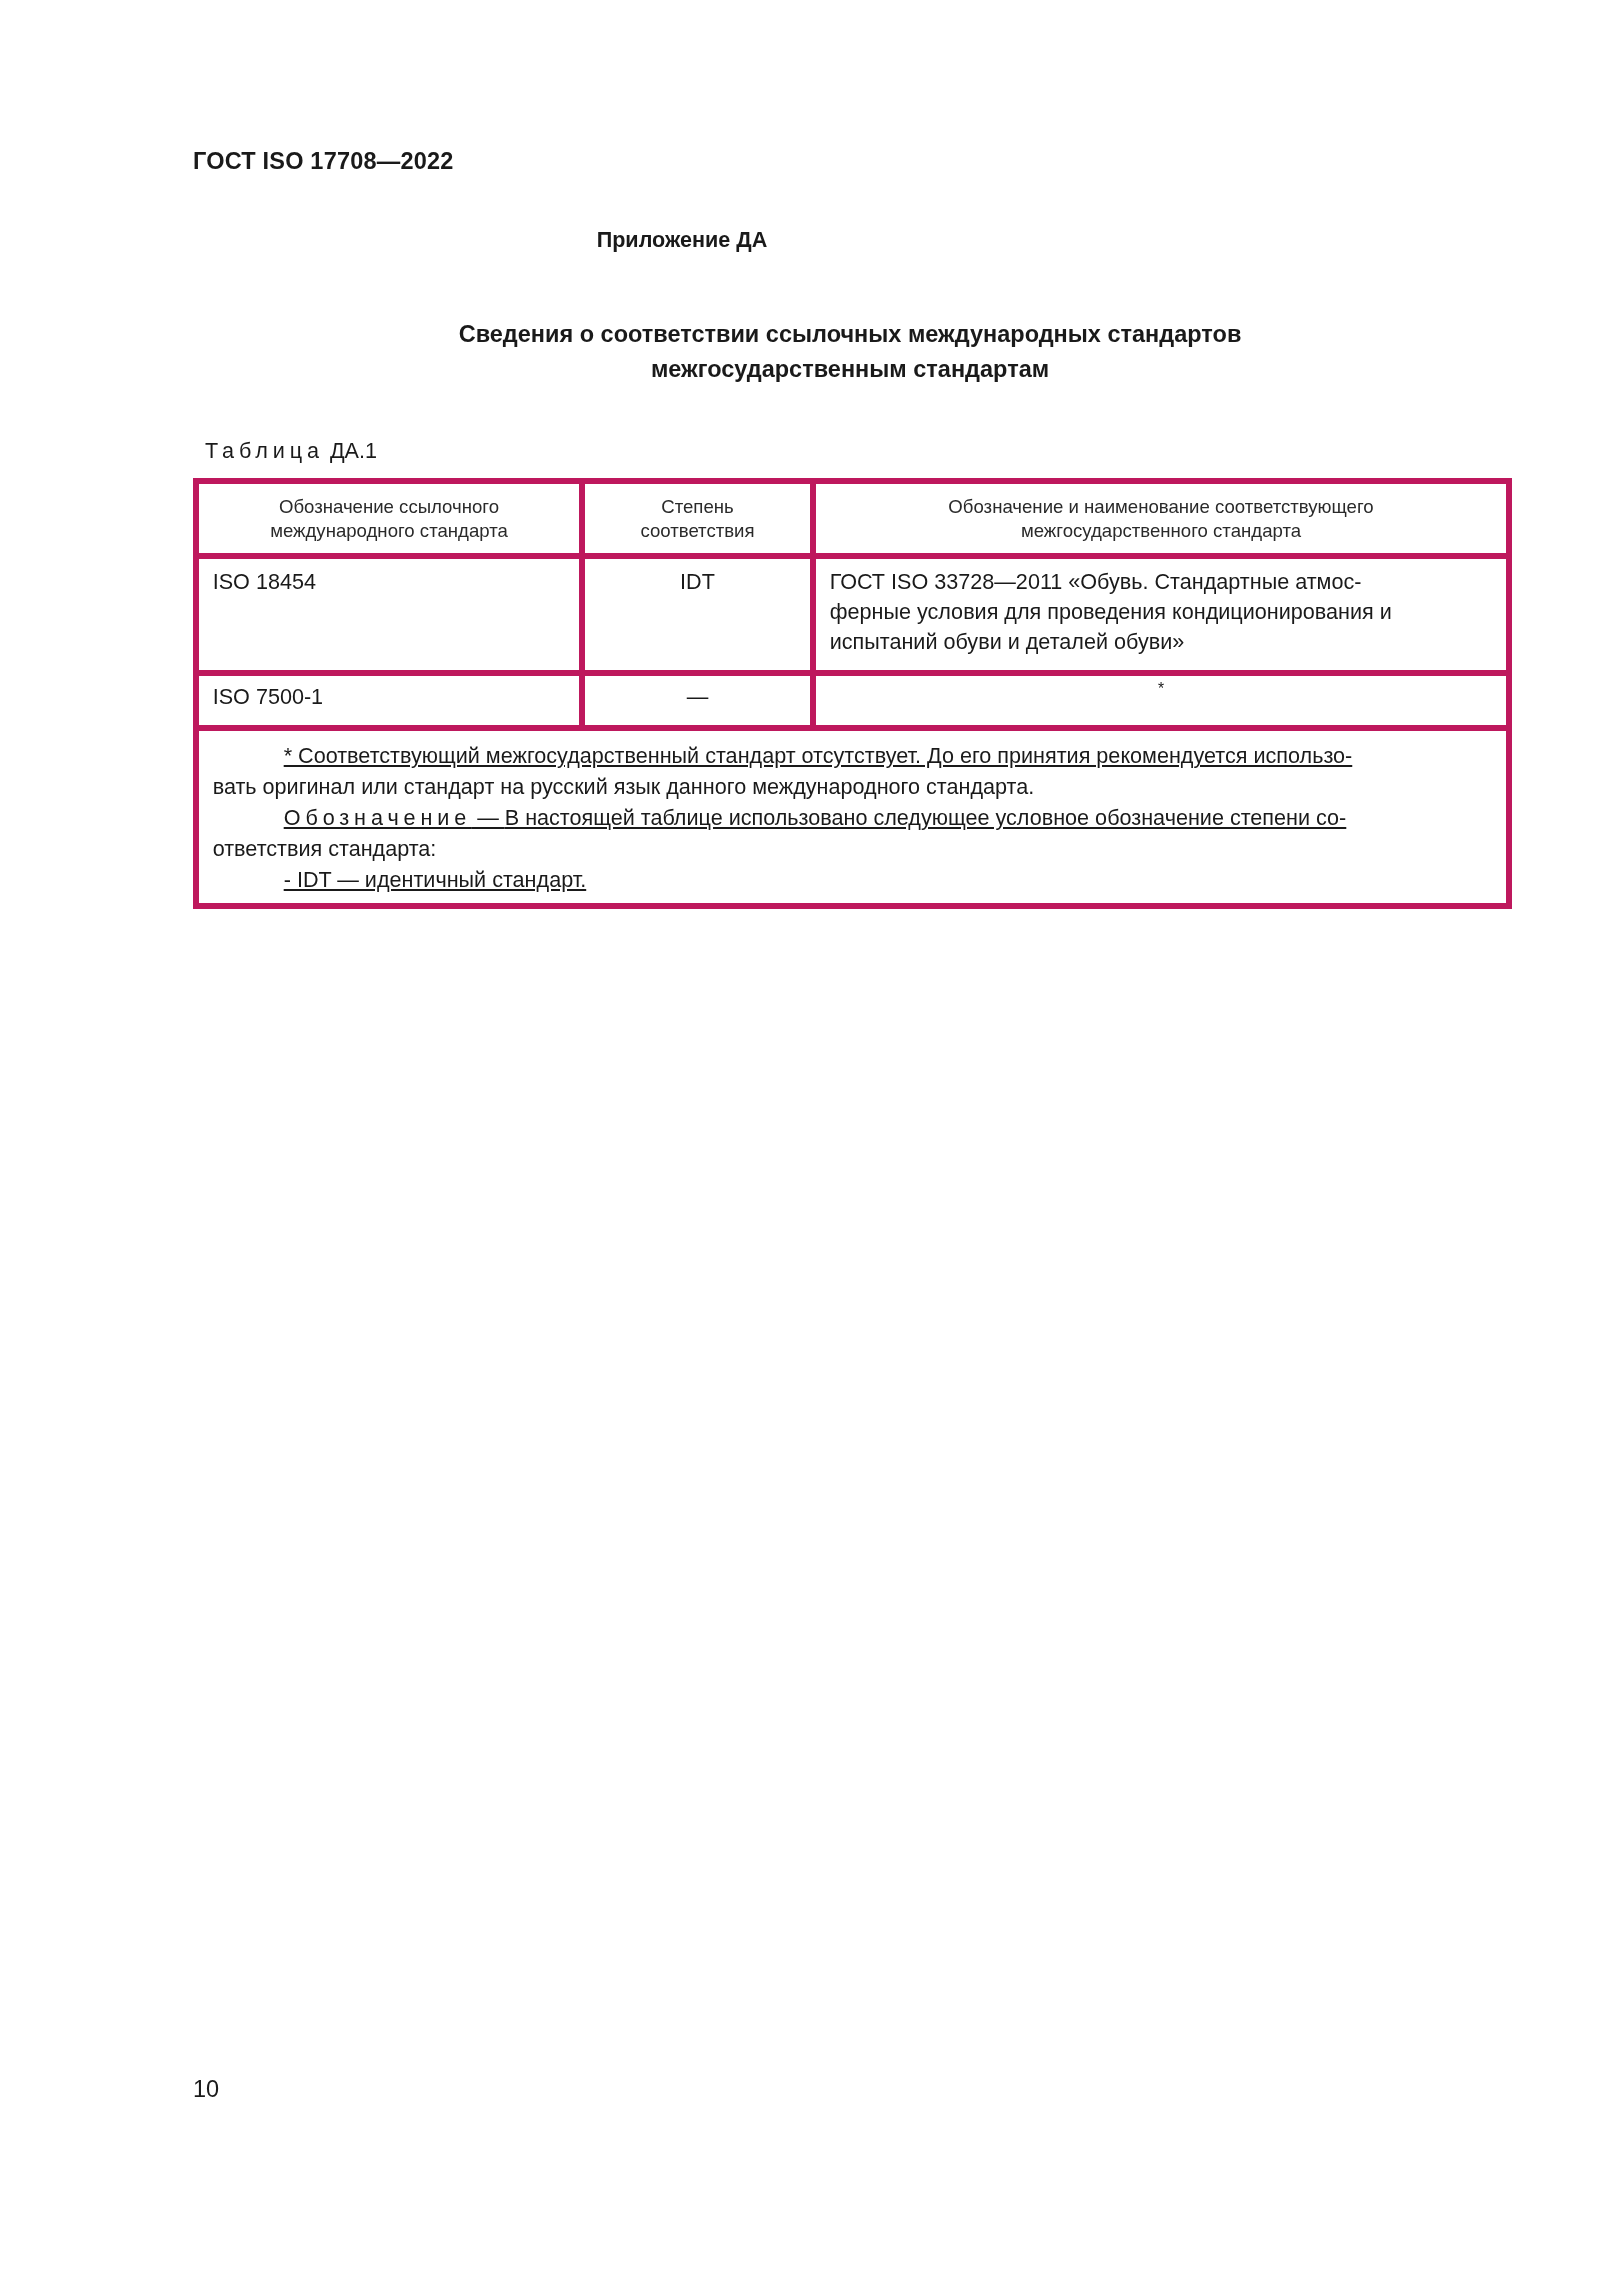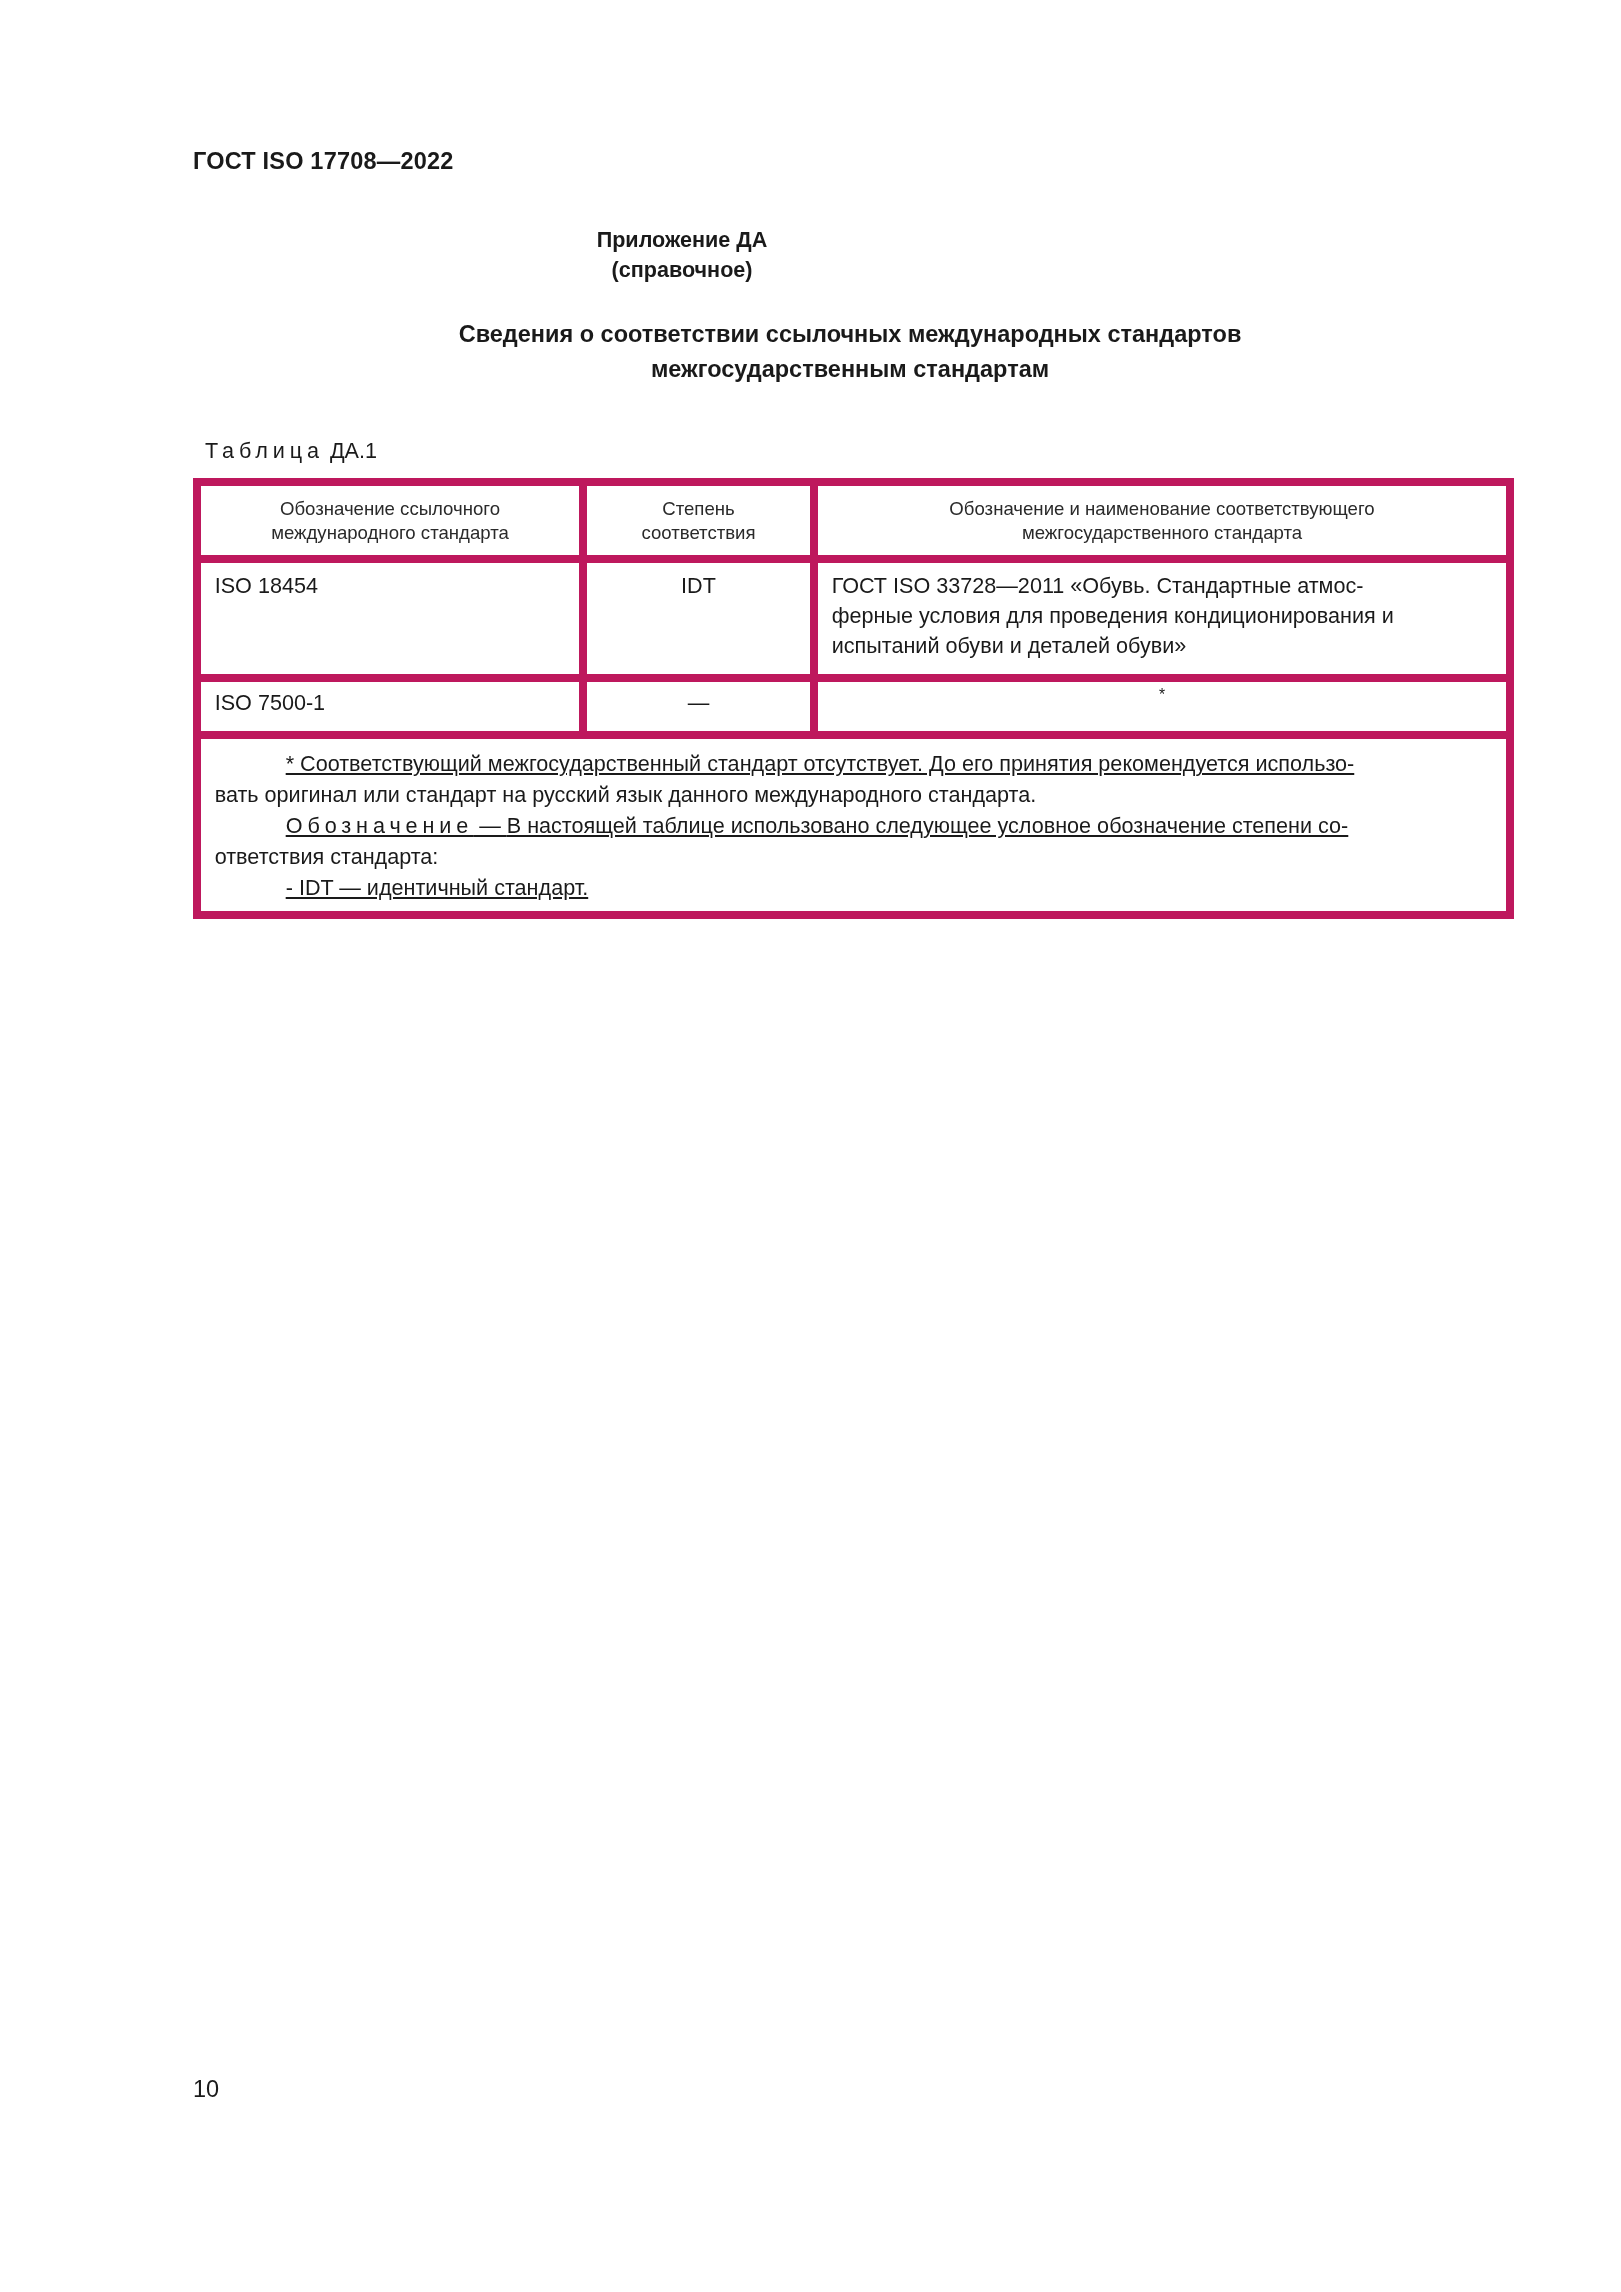--- a/index.html
+++ b/index.html
@@ -24,21 +24,21 @@
     font-size: 21.6px;
   }
   .table-caption .spaced { letter-spacing: 4.9px; margin-left: 12px; }
 
   table.da {
     position: absolute; left: 193px; top: 478px; width: 1313px;
     border-collapse: collapse; table-layout: fixed;
     font-size: 21.6px; line-height: 30px;
   }
   table.da td, table.da th {
-    border: 8px solid #be185d; vertical-align: top; padding: 0 13.7px;
+    border: 6px solid #be185d; vertical-align: top; padding: 0 13.7px;
   }
   table.da th {
     font-weight: normal; font-size: 18.6px; line-height: 23.5px;
     text-align: center; vertical-align: middle; height: 69px; padding: 0 9.8px;
     color: #2a2a2a;
   }
   table.da thead tr th { border-bottom: 4.9px double #1a1a1a; }
   table.da tr.r1 td { height: 103px; padding-top: 7.8px; }
   table.da tr.r2 td { height: 43px; padding-top: 5.9px; border-top-width: 2.9px; }
   table.da td.center { text-align: center; }
@@ -52,21 +52,20 @@
     position: absolute; left: 193px; top: 2076px; font-size: 23.5px; text-align: right;
   }
 </style>
 </head>
 <body>
 
 <div class="doc-code">ГОСТ ISO 17708—2022</div>
 
 <div class="annex">
   <div>Приложение ДА</div>
-  <div>(справочное)</div>
 </div>
 
 <div class="annex-title">
   <div>Сведения о соответствии ссылочных международных стандартов</div>
   <div>межгосударственным стандартам</div>
 </div>
 
 <div class="table-caption">
   <span class="spaced">Таблица</span>
   <span>ДА.1</span>

